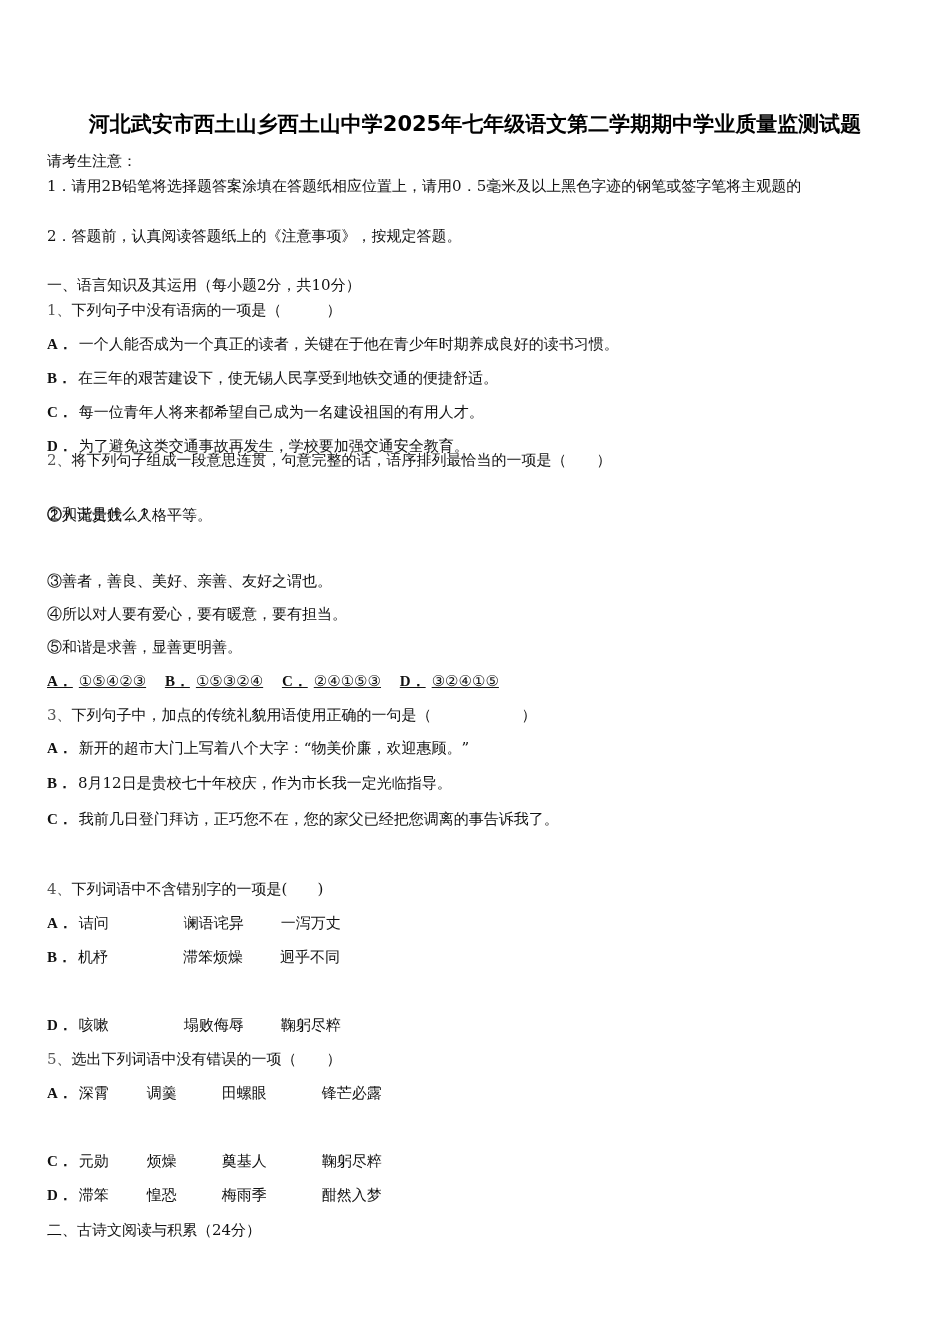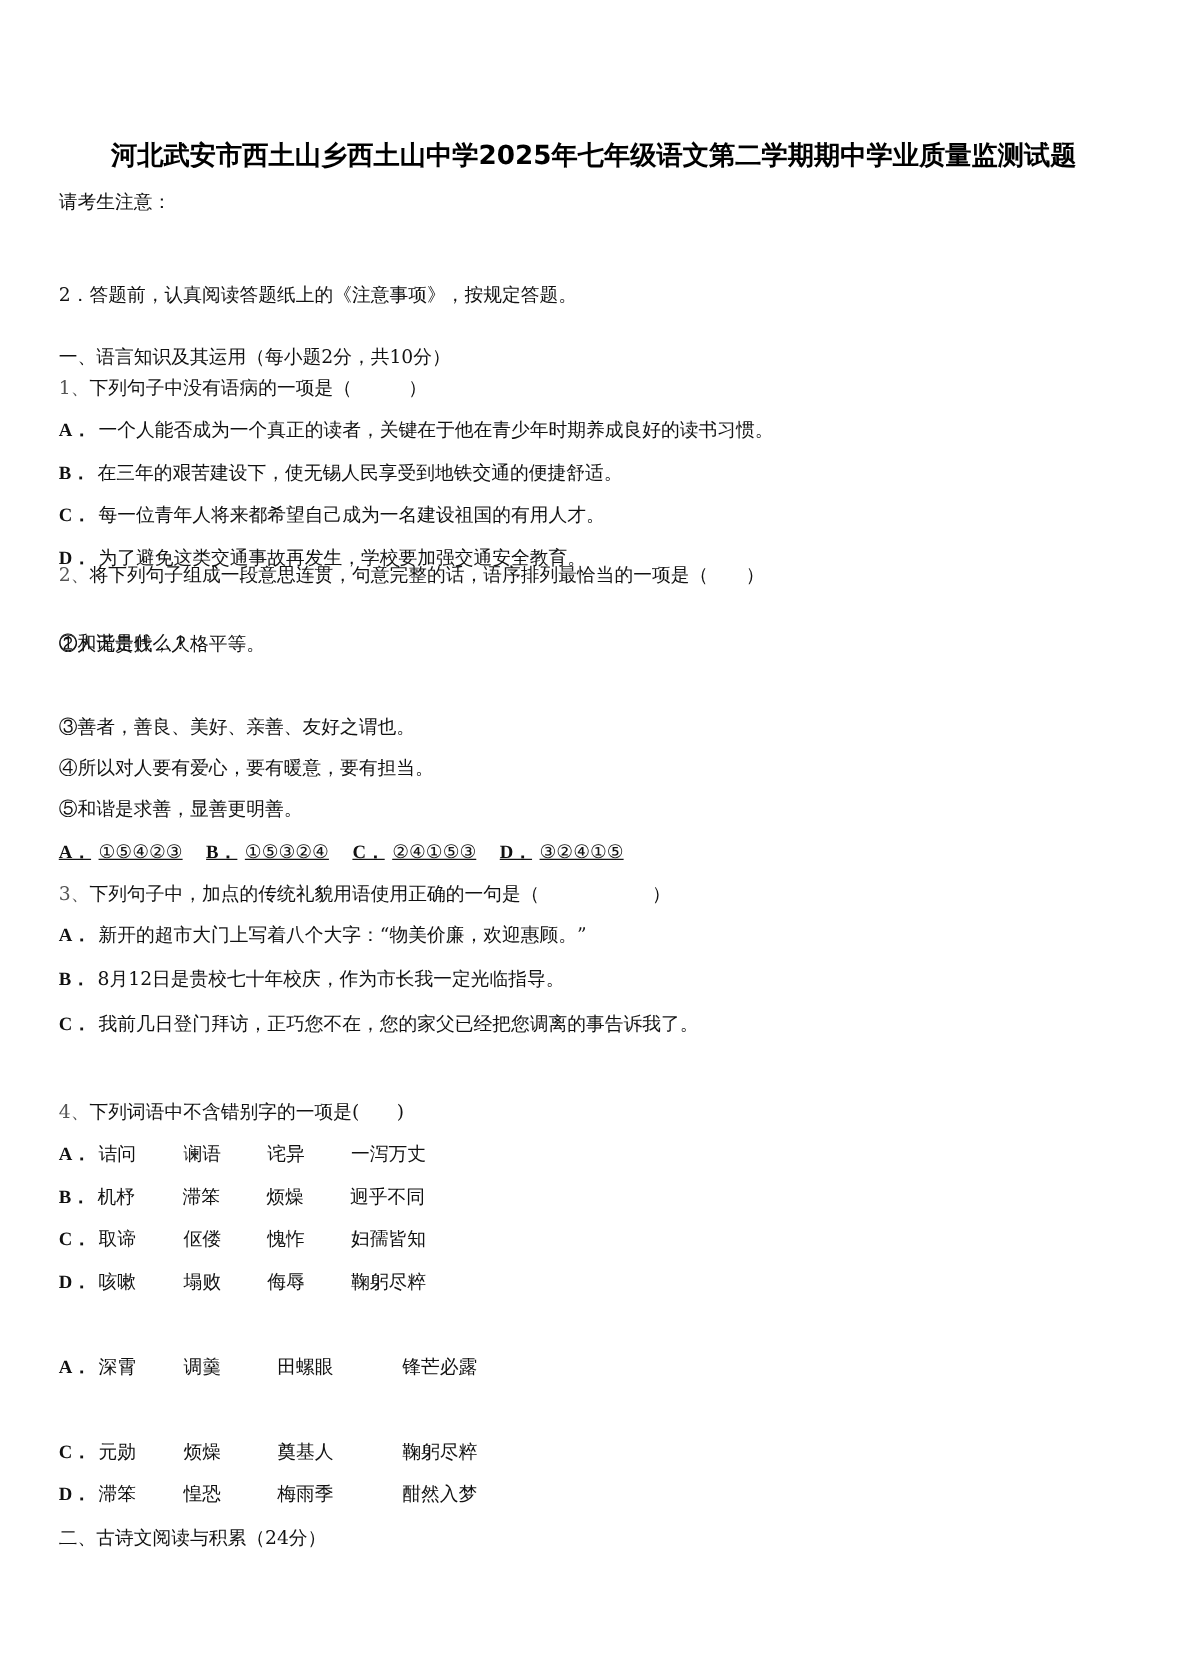--- a/index.html
+++ b/index.html
@@ -6,32 +6,33 @@
   body { width: 950px; height: 1344px; position: relative; overflow: hidden;
          font-family: "DejaVu Serif", "Liberation Serif", serif; color: #111; }
   .page { position: absolute; left: 0; top: 0; width: 950px; height: 1344px; }
   .title { position: absolute; left: 0; width: 950px; top: 110px; text-align: center;
            font-family: "DejaVu Sans", "Liberation Sans", sans-serif; font-weight: bold;
            font-size: 21px; letter-spacing: 0px; color: #000; }
   .line { position: absolute; left: 47px; font-size: 15px; white-space: nowrap; color: #111; }
   .opt-label { font-weight: bold; font-family: "Liberation Serif", serif; margin-right: 6px; }
   .gray { color: #555; }
   .word { display: inline-block; }
-  .q4 .w1 { width: 68px; } .q4 .w2 { width: 67px; } .q4 .w3 { width: 67px; }
+  .q4 .w1 { width: 68px; } .q4 .w2 { width: 67px; text-align: right; } .q4 .w3 { width: 67px; }
   .q5 .w1 { width: 68px; } .q5 .w2 { width: 75px; } .q5 .w3 { width: 100px; }
   .seq { display:inline-block; margin-right: 14px; text-decoration: underline; }
 </style>
 </head>
 <body>
 
 <div class="page">
 
   <div class="title">河北武安市西土山乡西土山中学2025年七年级语文第二学期期中学业质量监测试题</div>
 
   <div class="line" style="top:152px">请考生注意：</div>
+  <div class="line" style="top:177px">1．请用2B铅笔将选择题答案涂填在答题纸相应位置上，请用0．5毫米及以上黑色字迹的钢笔或签字笔将主观题的</div>
   <div class="line" style="top:227px">2．答题前，认真阅读答题纸上的《注意事项》，按规定答题。</div>
 
   <div class="line" style="top:276px">一、语言知识及其运用（每小题2分，共10分）</div>
 
   <div class="line" style="top:301px">
     <span class="gray">1、</span><span>下列句子中没有语病的一项是（　　　）</span>
   </div>
   <div class="line" style="top:335px">
     <span class="opt-label">A．</span><span>一个人能否成为一个真正的读者，关键在于他在青少年时期养成良好的读书习惯。</span>
   </div>
@@ -75,27 +76,27 @@
 
   <div class="line" style="top:880px">
     <span class="gray">4、</span><span>下列词语中不含错别字的一项是(　　)</span>
   </div>
   <div class="line q4" style="top:914px">
     <span class="opt-label">A．</span><span class="word w1">诘问</span><span class="word w2">谰语</span><span class="word w3">诧异</span><span class="word">一泻万丈</span>
   </div>
   <div class="line q4" style="top:948px">
     <span class="opt-label">B．</span><span class="word w1">机杼</span><span class="word w2">滞笨</span><span class="word w3">烦燥</span><span class="word">迥乎不同</span>
   </div>
-  <div class="line q4" style="top:982px">
-    <span class="opt-label">C．</span><span class="word w1">取谛</span><span class="word w2">伛偻</span><span class="word w3">愧怍</span><span class="word">妇孺皆知</span>
-  </div>
   <div class="line q4" style="top:1016px">
     <span class="opt-label">D．</span><span class="word w1">咳嗽</span><span class="word w2">塌败</span><span class="word w3">侮辱</span><span class="word">鞠躬尽粹</span>
   </div>
 
+  <div class="line" style="top:1050px">
+    <span class="gray">5、</span><span>选出下列词语中没有错误的一项（　　）</span>
+  </div>
   <div class="line q5" style="top:1084px">
     <span class="opt-label">A．</span><span class="word w1">深霄</span><span class="word w2">调羹</span><span class="word w3">田螺眼</span><span class="word">锋芒必露</span>
   </div>
   <div class="line q5" style="top:1152px">
     <span class="opt-label">C．</span><span class="word w1">元勋</span><span class="word w2">烦燥</span><span class="word w3">奠基人</span><span class="word">鞠躬尽粹</span>
   </div>
   <div class="line q5" style="top:1186px">
     <span class="opt-label">D．</span><span class="word w1">滞笨</span><span class="word w2">惶恐</span><span class="word w3">梅雨季</span><span class="word">酣然入梦</span>
   </div>
 

